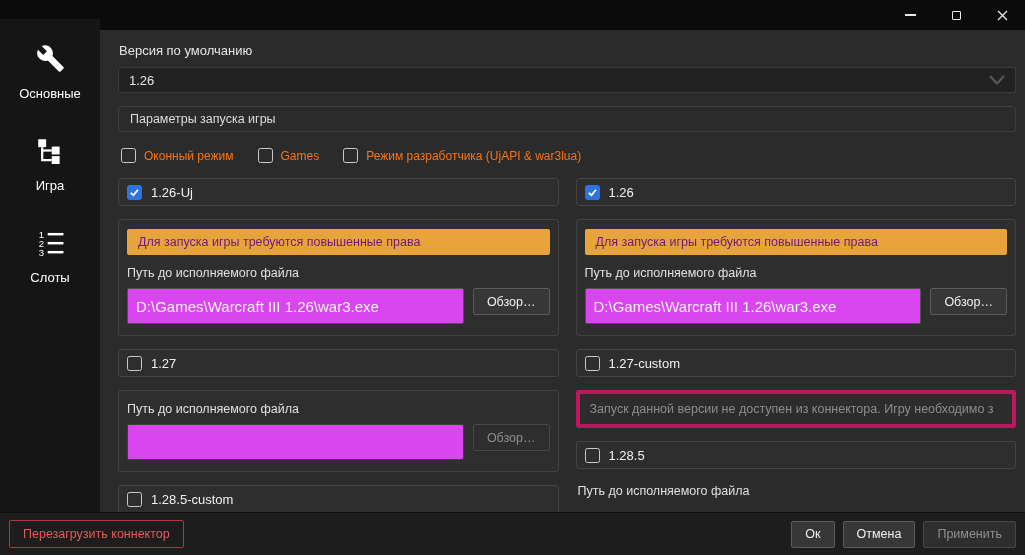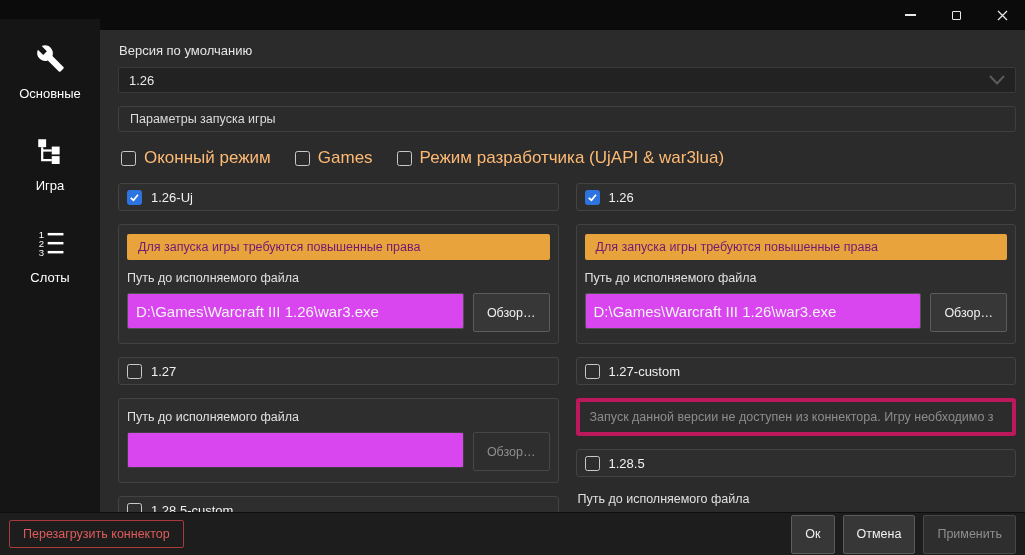--- a/index.html
+++ b/index.html
@@ -16,34 +16,34 @@
 
   
   .sidebar { position:absolute; top:19px; left:0; width:100px; bottom:43px; background:#151515; display:flex; flex-direction:column; align-items:center; padding-top:20px; }
   .side-item { display:flex; flex-direction:column; align-items:center; margin-bottom:30px; cursor:default; }
   .side-icon { height:38px; display:flex; align-items:center; justify-content:center; }
   .side-label { font-size:13px; color:#ffffff; margin-top:9px; }
 
   
   .footer { position:absolute; bottom:0; left:0; right:0; height:43px; background:#1d1d1d; border-top:1px solid #0e0e0e; display:flex; align-items:center; padding:0 9px; }
   .footer .spacer { flex:1; }
-  .btn { height:39px; padding:0 13px; background:#373737; border:1px solid #5c5c5c; border-radius:2px; color:#f0f0f0; font-size:12.5px; font-family:inherit; display:inline-flex; align-items:center; justify-content:center; cursor:default; }
+  .btn { height:27px; padding:0 13px; background:#373737; border:1px solid #5c5c5c; border-radius:2px; color:#f0f0f0; font-size:12.5px; font-family:inherit; display:inline-flex; align-items:center; justify-content:center; cursor:default; }
   .btn + .btn { margin-left:8px; }
   .btn.disabled { background:#2e2e2e; border-color:#474747; color:#8f8f8f; }
   .btn-danger { height:28px; padding:0 13px; background:#1d1d1d; border:1px solid #a83a3a; border-radius:2px; color:#e05b5b; font-size:12.5px; display:inline-flex; align-items:center; cursor:default; }
 
   
   .main { position:absolute; top:30px; left:100px; right:0; bottom:43px; background:#2b2b2b; padding:13px 9px 0 18px; overflow:hidden; }
   .field-label { font-size:13px; color:#e6e6e6; margin-left:1px; }
   .dropdown { margin-top:9px; height:26px; background:#222222; border:1px solid #3a3a3a; border-radius:2px; display:flex; align-items:center; padding:0 10px; font-size:13px; }
   .dropdown .dd-spacer { flex:1; }
   .section-header { margin-top:13px; height:26px; border:1px solid #3f3f3f; border-radius:3px; display:flex; align-items:center; padding:0 11px; font-size:12.5px; color:#dcdcdc; }
 
   .options-row { display:flex; align-items:center; gap:24px; margin-top:16px; padding-left:3px; }
-  .opt { display:flex; align-items:center; gap:8px; font-size:17px; color:#fdba74; }
+  .opt { display:flex; align-items:center; gap:8px; font-size:12px; color:#f97316; }
 
   .cb { width:15px; height:15px; border:1.6px solid #c9c9c9; border-radius:2.5px; background:transparent; display:inline-flex; align-items:center; justify-content:center; flex:0 0 auto; }
   .cb.checked { background:#2e74e0; border-color:#2e74e0; }
 
   .columns { display:flex; gap:17px; margin-top:15px; }
   .col { flex:1; min-width:0; }
 
   .version-row { height:28px; border:1px solid #434343; border-radius:3px; background:#2e2e2e; display:flex; align-items:center; gap:9px; padding:0 8px; font-size:13px; color:#f0f0f0; }
   .group { margin-top:13px; border:1px solid #424242; border-radius:3px; background:#2e2e2e; padding:9px 8px 11px 8px; }
   .warn { background:#e8a33c; color:#701a75; border-radius:2px; padding:6px 11px; font-size:12.5px; white-space:nowrap; overflow:hidden; }

